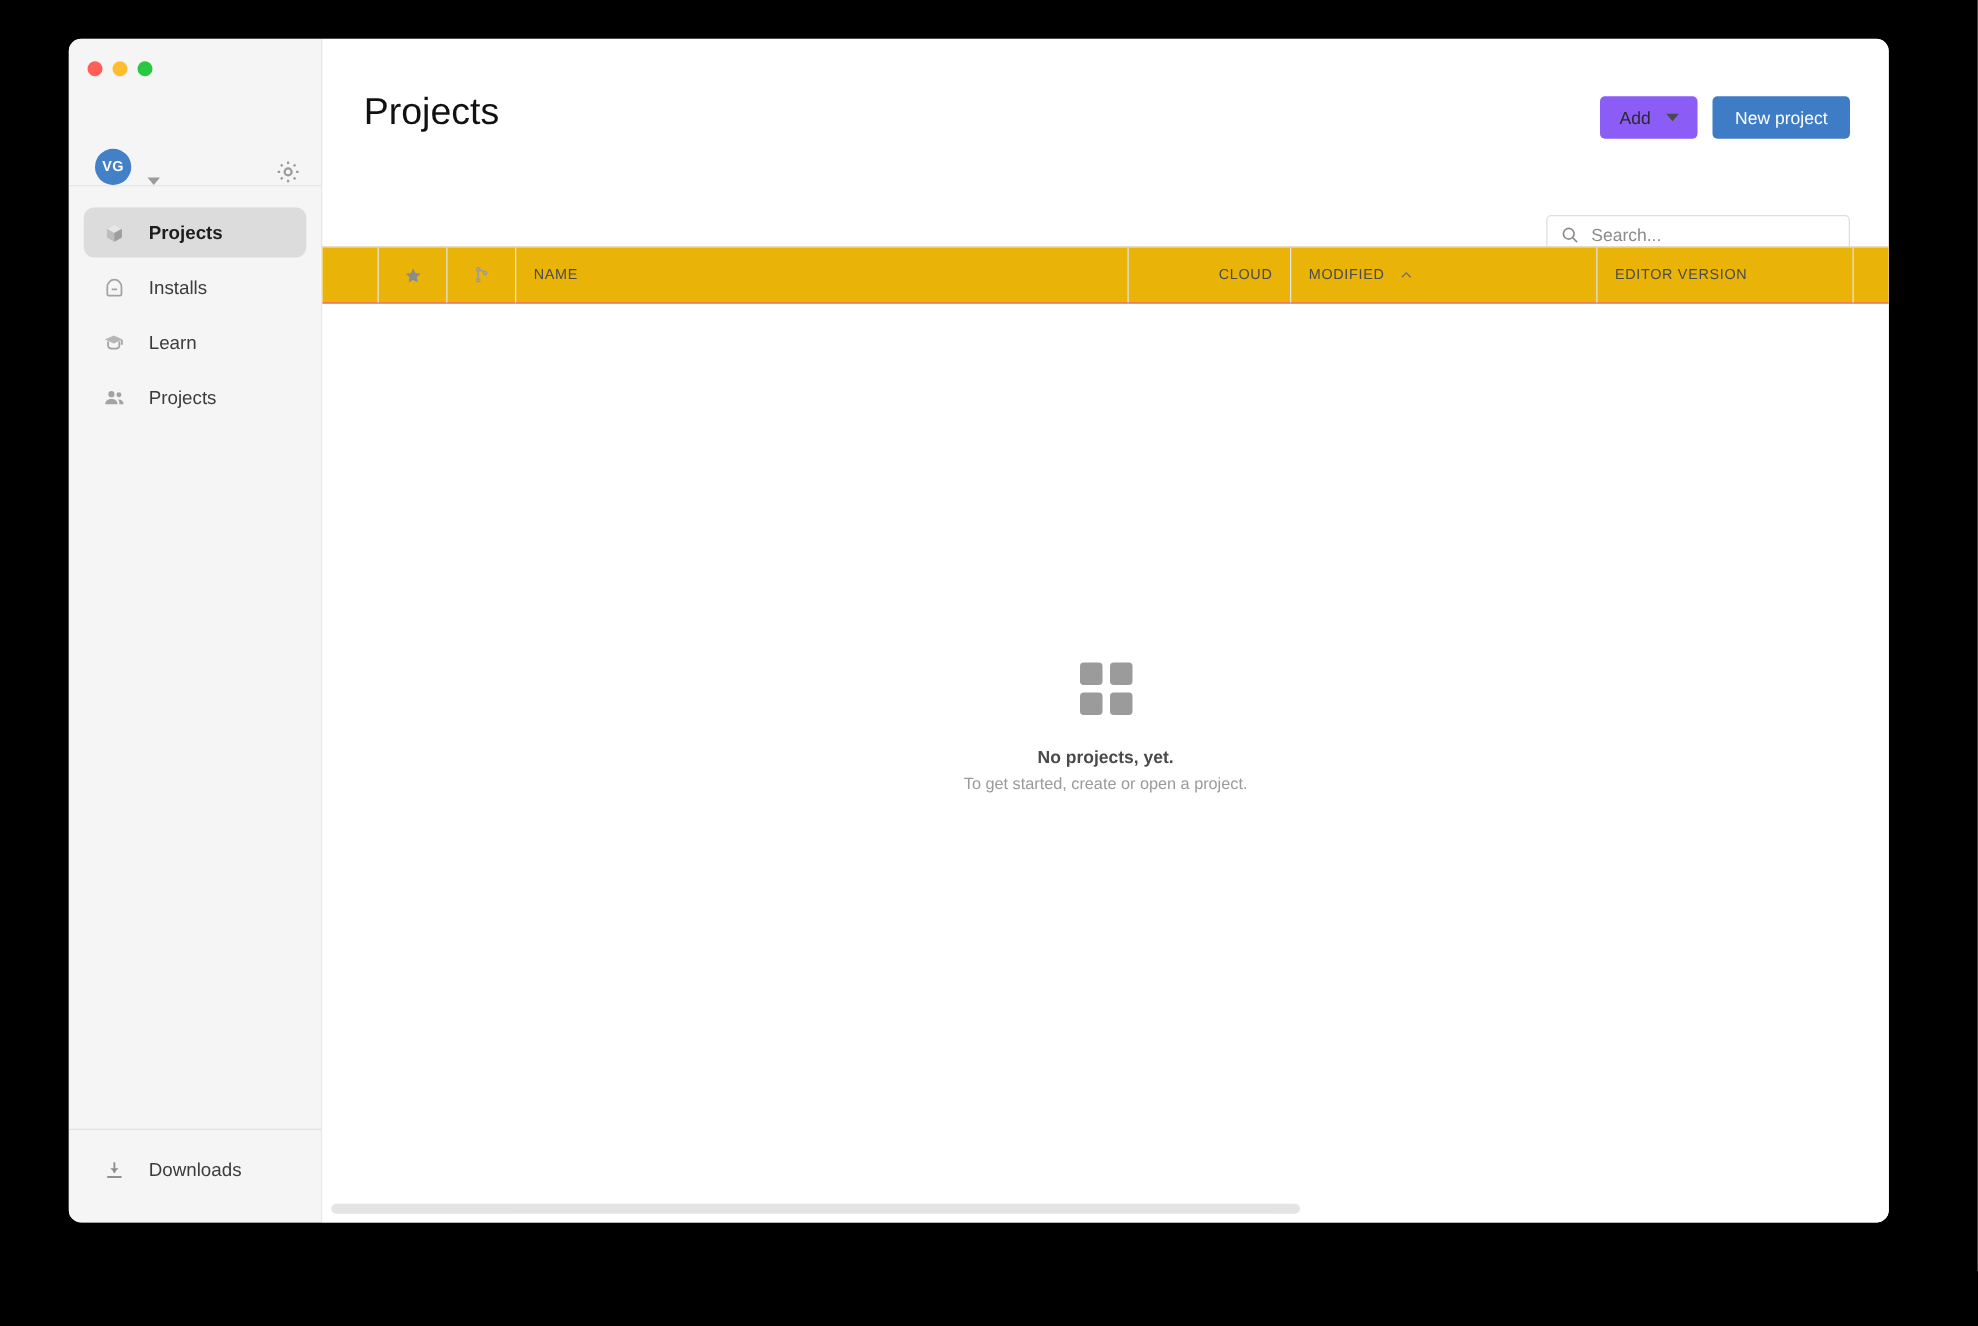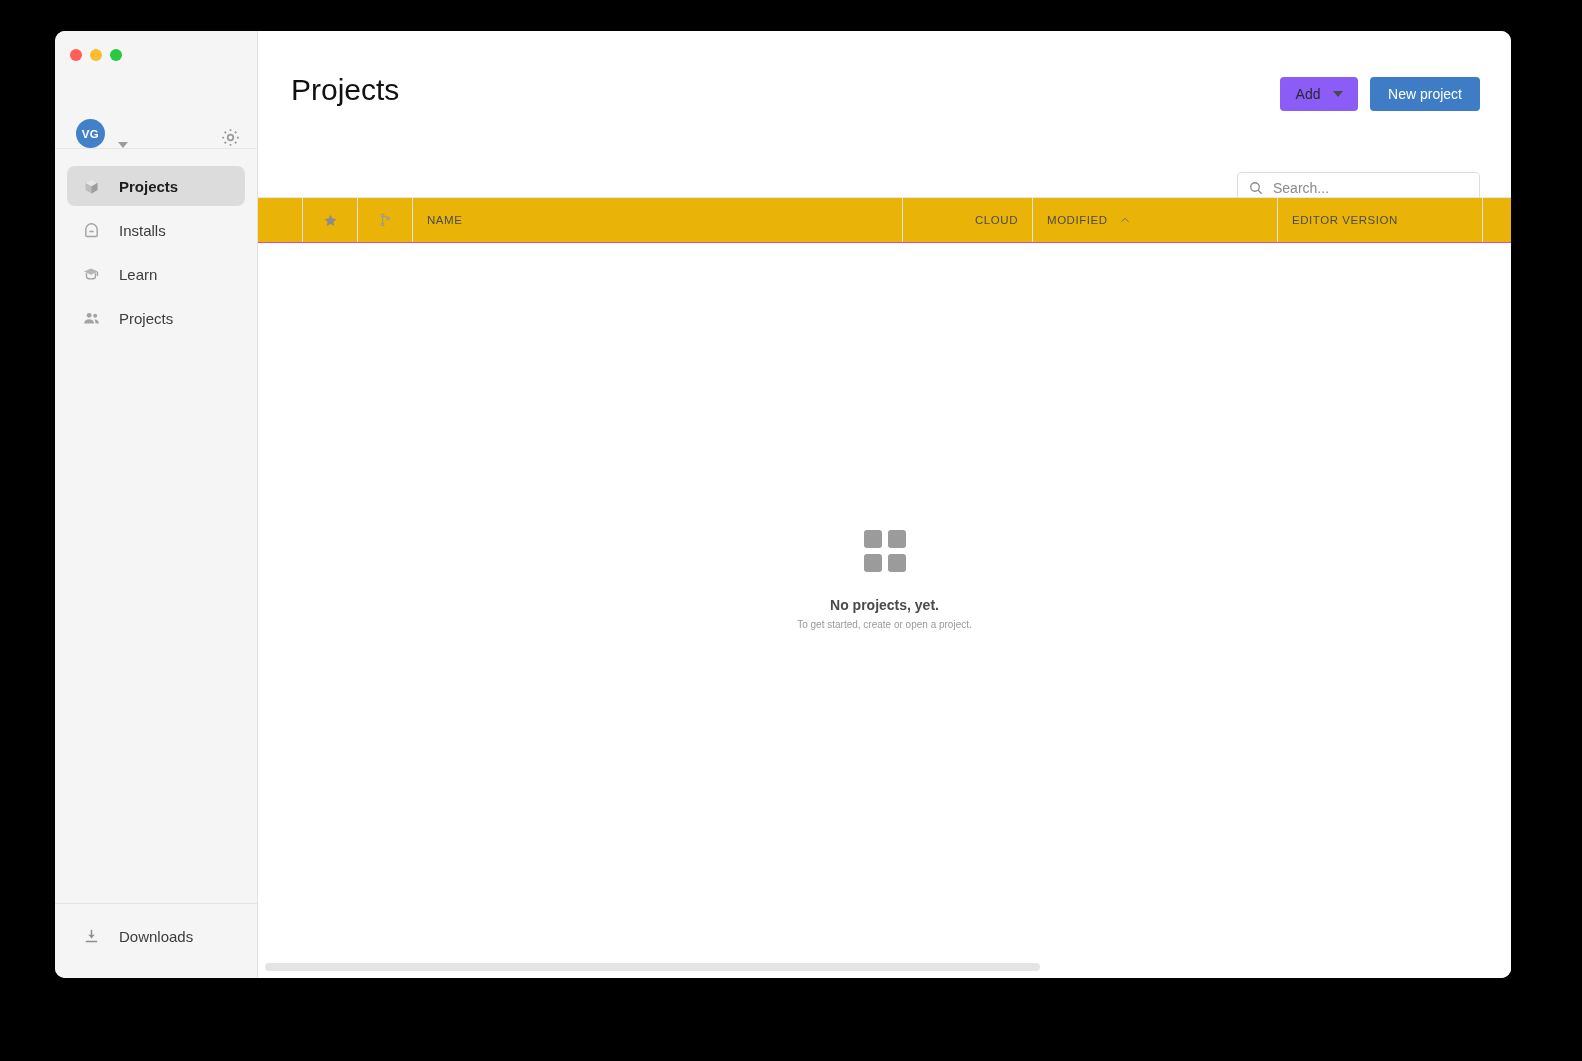--- a/index.html
+++ b/index.html
@@ -209,21 +209,21 @@
   }
   #empty-grid {
     display: grid;
     grid-template-columns: 18px 18px;
     grid-template-rows: 18px 18px;
     gap: 6px;
     margin-bottom: 25px;
   }
   #empty-grid span { background: #9b9b9b; border-radius: 3px; display:block; }
   #empty-title { font-size: 14px; color: #4a4a4a; font-weight: bold; margin-bottom: 6px; }
-  #empty-sub { font-size: 10px; color: #9a9a9a; }
+  #empty-sub { font-size: 13px; color: #9a9a9a; }
 
   #hscroll-track {
     position: absolute;
     left: 7px; bottom: 7px;
     right: 7px;
     height: 8px;
   }
   #hscroll-thumb {
     width: 775px; height: 8px;
     background: #e4e4e4;

